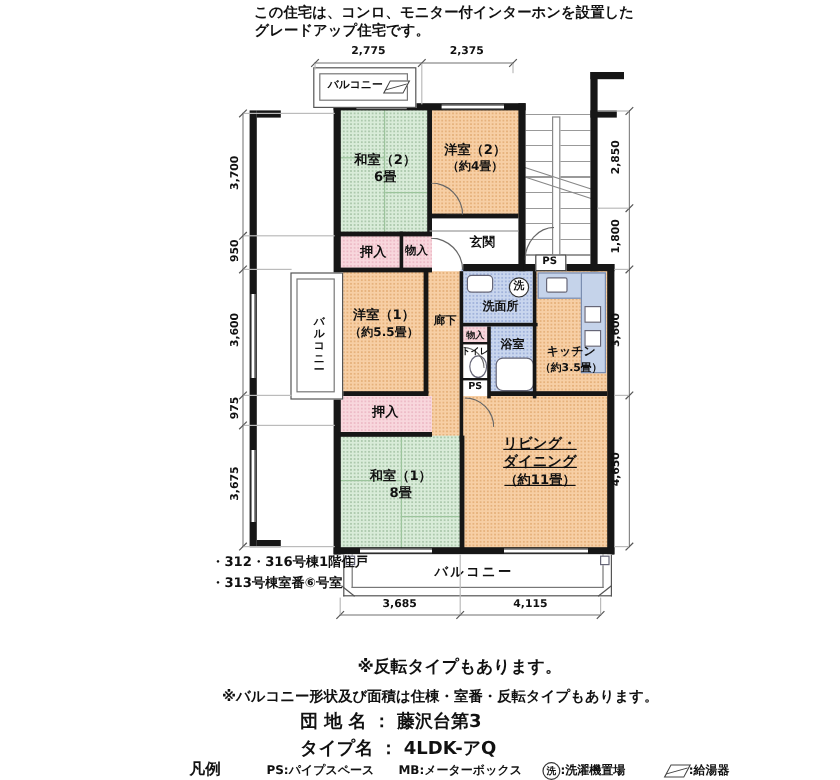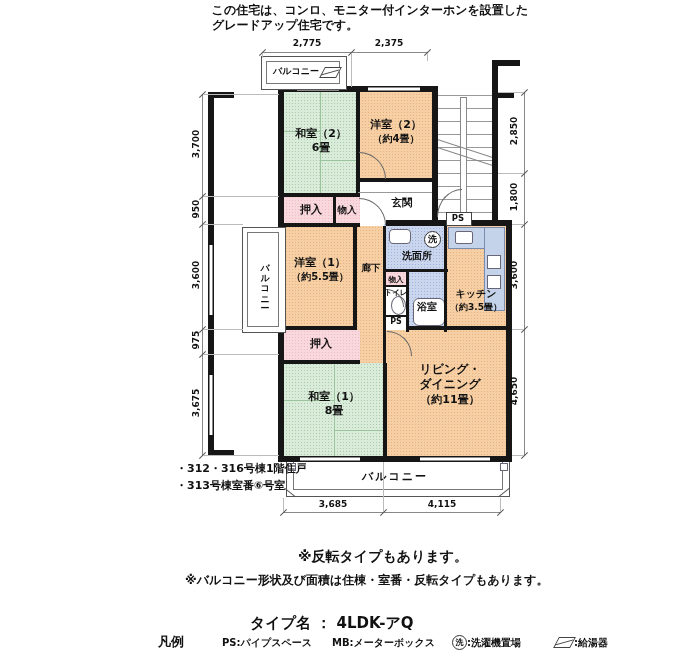--- a/index.html
+++ b/index.html
@@ -154,31 +154,31 @@
   <div class="lbl" style="left:334px;top:204px;width:26px;font-size:9.5px;">物入</div>
   <div class="lbl" style="left:380px;top:196px;width:44px;font-size:10.5px;">玄関</div>
   <div class="lbl" style="left:284px;top:256px;width:72px;font-size:11px;">
     <span>洋室（1）</span><br>
     <span style="font-size:10px;">（約5.5畳）</span>
   </div>
   <div class="lbl" style="left:356px;top:262px;width:30px;font-size:9.5px;">廊下</div>
   <div class="lbl" style="left:394px;top:250px;width:46px;font-size:10px;">洗面所</div>
   <div class="lbl" style="left:384px;top:275px;width:24px;font-size:7.5px;">物入</div>
   <div class="lbl" style="left:383px;top:288px;width:26px;font-size:7.5px;">トイレ</div>
-  <div class="lbl" style="left:408px;top:282px;width:38px;font-size:10px;margin-top:19px;">浴室</div>
+  <div class="lbl" style="left:408px;top:282px;width:38px;font-size:10px;">浴室</div>
   <div class="lbl" style="left:444px;top:288px;width:64px;font-size:10px;">
     <span>キッチン</span><br>
     <span style="font-size:9px;">（約3.5畳）</span>
   </div>
   <div class="lbl" style="left:286px;top:337px;width:70px;font-size:11px;">押入</div>
   <div class="lbl" style="left:288px;top:390px;width:92px;font-size:11px;">
     <span>和室（1）</span><br>
     <span>8畳</span>
   </div>
-  <div class="lbl" style="left:398px;top:362px;width:104px;font-size:12px;text-align:center;">
+  <div class="lbl" style="left:398px;top:362px;width:104px;font-size:12px;text-align:center;text-decoration:underline;">
     <span>リビング・</span><br>
     <span>ダイニング</span><br>
     <span style="font-size:11px;margin-top:40px;">（約11畳）</span>
   </div>
 
   <div class="frame" style="left:446px;top:212px;width:24px;height:12px;border-color:#444;"></div>
   <div class="lbl" style="left:446px;top:213px;width:24px;font-size:8.5px;font-weight:600;">PS</div>
   <div class="lbl" style="left:385px;top:317px;width:22px;font-size:8px;">PS</div>
 
   <div class="line" style="left:262px;top:52px;width:166px;height:1px;"></div>
@@ -235,20 +235,25 @@
   <div class="lite" style="left:500px;top:498px;width:1px;height:14px;"></div>
   <div class="lbl" style="left:303px;top:499px;width:60px;font-size:9px;font-weight:600;">3,685</div>
   <div class="lbl" style="left:412px;top:499px;width:60px;font-size:9px;font-weight:600;">4,115</div>
 
   <div class="lbl" style="left:176px;top:462px;width:150px;text-align:left;font-size:11px;">・312・316号棟1階住戸</div>
   <div class="lbl" style="left:176px;top:479px;width:150px;text-align:left;font-size:11px;">・313号棟室番⑥号室</div>
   <div class="lbl" style="left:283px;top:548px;width:200px;text-align:center;font-size:14px;">※反転タイプもあります。</div>
 
   <div class="lbl" style="left:185px;top:573px;width:420px;text-align:left;font-size:12px;">※バルコニー形状及び面積は住棟・室番・反転タイプもあります。</div>
 
+  <div class="lbl" style="left:250px;top:592px;width:240px;text-align:left;font-size:15px;font-weight:700;">
+    <span>団 地 名</span>
+    <span>：</span>
+    <span>藤沢台第3</span>
+  </div>
   <div class="lbl" style="left:250px;top:614px;width:240px;text-align:left;font-size:15px;font-weight:700;">
     <span>タイプ名</span>
     <span>：</span>
     <span>4LDK-アQ</span>
   </div>
 
   <div class="lbl" style="left:158px;top:634px;width:40px;text-align:left;font-size:13px;font-weight:700;">凡例</div>
   <div class="lbl" style="left:222px;top:637px;width:110px;text-align:left;font-size:10px;">PS:パイプスペース</div>
   <div class="lbl" style="left:332px;top:637px;width:120px;text-align:left;font-size:10px;">MB:メーターボックス</div>
   <div class="washcircle" style="left:452px;top:635px;width:13px;height:13px;font-size:8px;line-height:13px;">洗</div>

